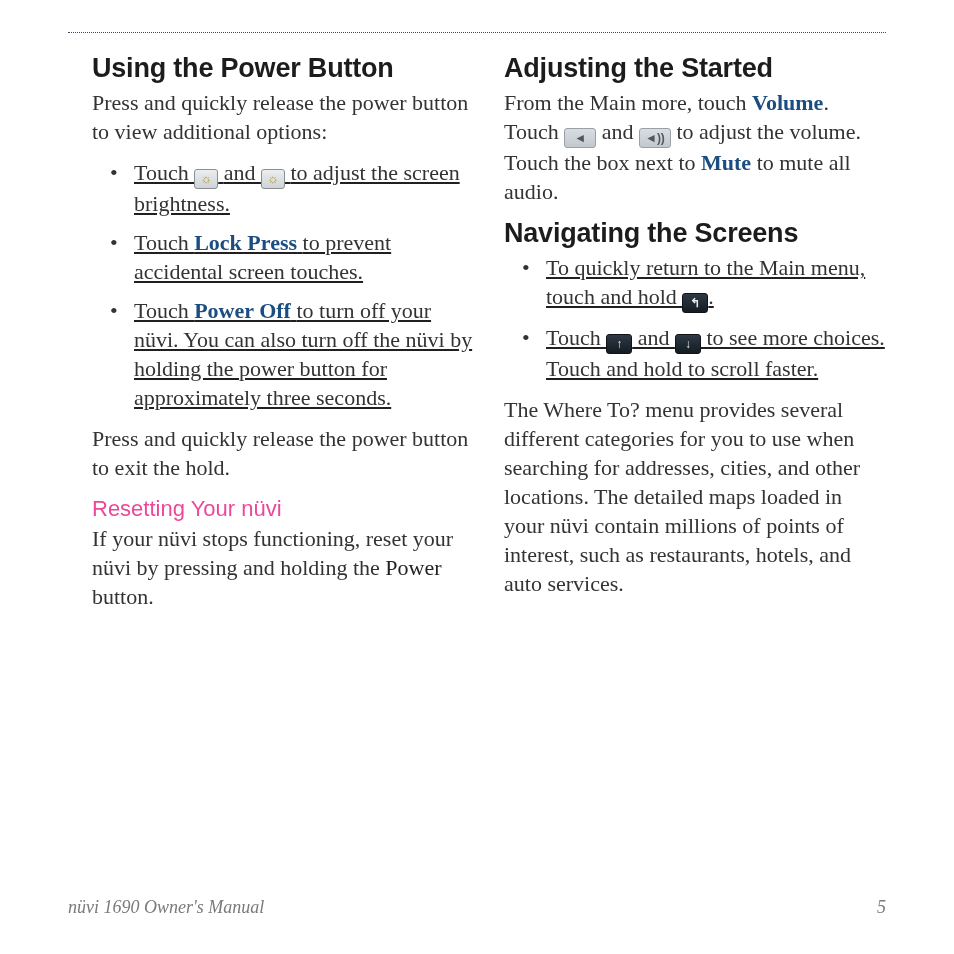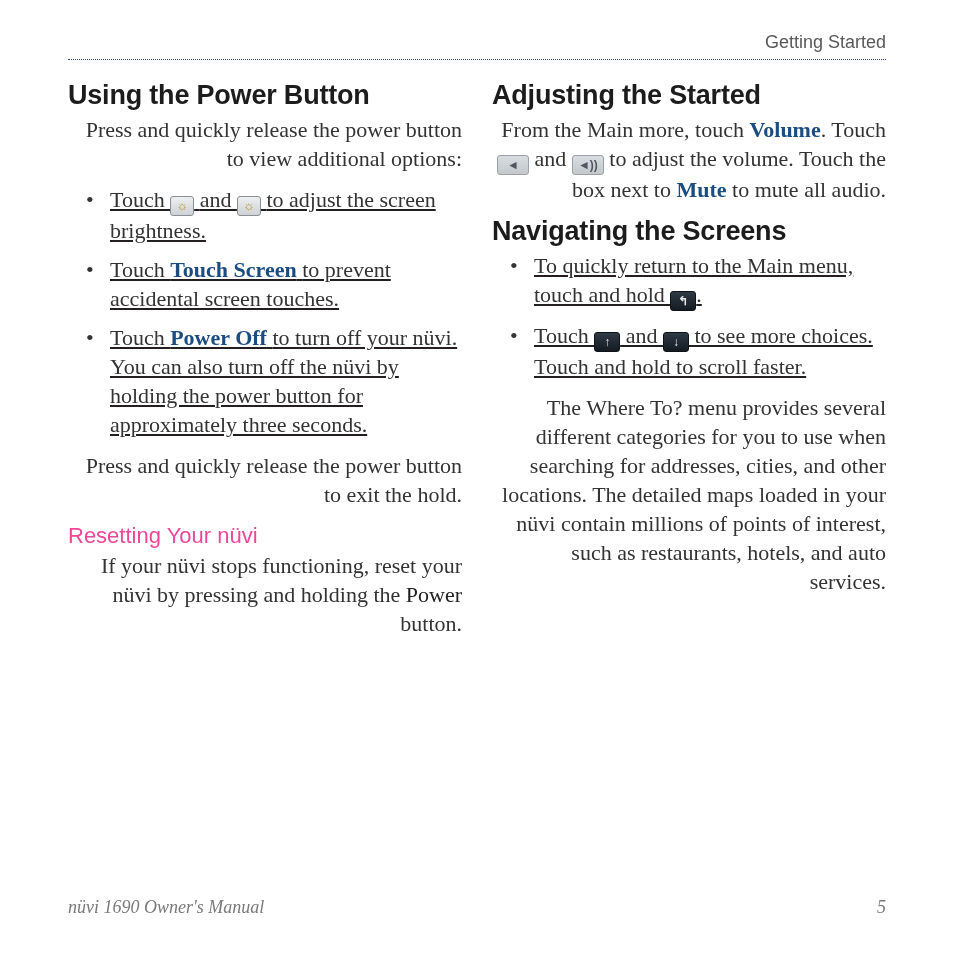--- a/index.html
+++ b/index.html
@@ -25,20 +25,21 @@
     padding: 0 0 6px 0;
   }
   .dotted-rule {
     border: none;
     border-top: 1.5px dotted #2c4f72;
     margin: 0 0 14px 0;
   }
   .columns {
     display: flex;
     gap: 30px;
+    margin-left: 24px;
   }
   .col {
     flex: 1;
     min-width: 0;
   }
   h1.section {
     font-family: Arial, Helvetica, sans-serif;
     font-weight: 700;
     font-size: 27px;
     margin: 6px 0 4px 0;
@@ -50,21 +51,20 @@
     font-weight: 400;
     font-size: 22px;
     margin: 14px 0 2px 0;
     color: #ec4899;
   }
   p.body {
     font-size: 22px;
     line-height: 1.32;
     margin: 0 0 12px 0;
     color: #333333;
-    text-align: right;
   }
   ul.bullets {
     list-style: none;
     padding: 0 0 0 22px;
     margin: 0 0 12px 0;
     text-decoration: underline;
   }
   ul.bullets > li {
     position: relative;
     font-size: 22px;
@@ -128,40 +128,39 @@
     font-size: 18px;
     color: #7a7a7a;
     gap: 43px;
   }
   .footer .pagenum { font-style: italic; }
 </style>
 </head>
 <body>
 
 <div class="page">
-  <div class="running-head">Getting Started</div>
   <hr class="dotted-rule">
 
   <div class="columns">
 
     <div class="col">
       <h1 class="section">Using the Power Button</h1>
       <p class="body">Press and quickly release the power button to view additional options:</p>
 
       <ul class="bullets">
         <li>
           <span>Touch </span>
           <span class="iconbtn light">☼</span>
           <span> and </span>
           <span class="iconbtn light">☼</span>
           <span> to adjust the screen brightness.</span>
         </li>
         <li>
           <span>Touch </span>
-          <span class="link">Touch Screen</span>
+          <span class="link">Lock Press</span>
           <span> to prevent accidental screen touches.</span>
         </li>
         <li>
           <span>Touch </span>
           <span class="link">Power Off</span>
           <span> to turn off your nüvi. You can also turn off the nüvi by holding the power button for approximately three seconds.</span>
         </li>
       </ul>
 
       <p class="body">Press and quickly release the power button to exit the hold.</p>

